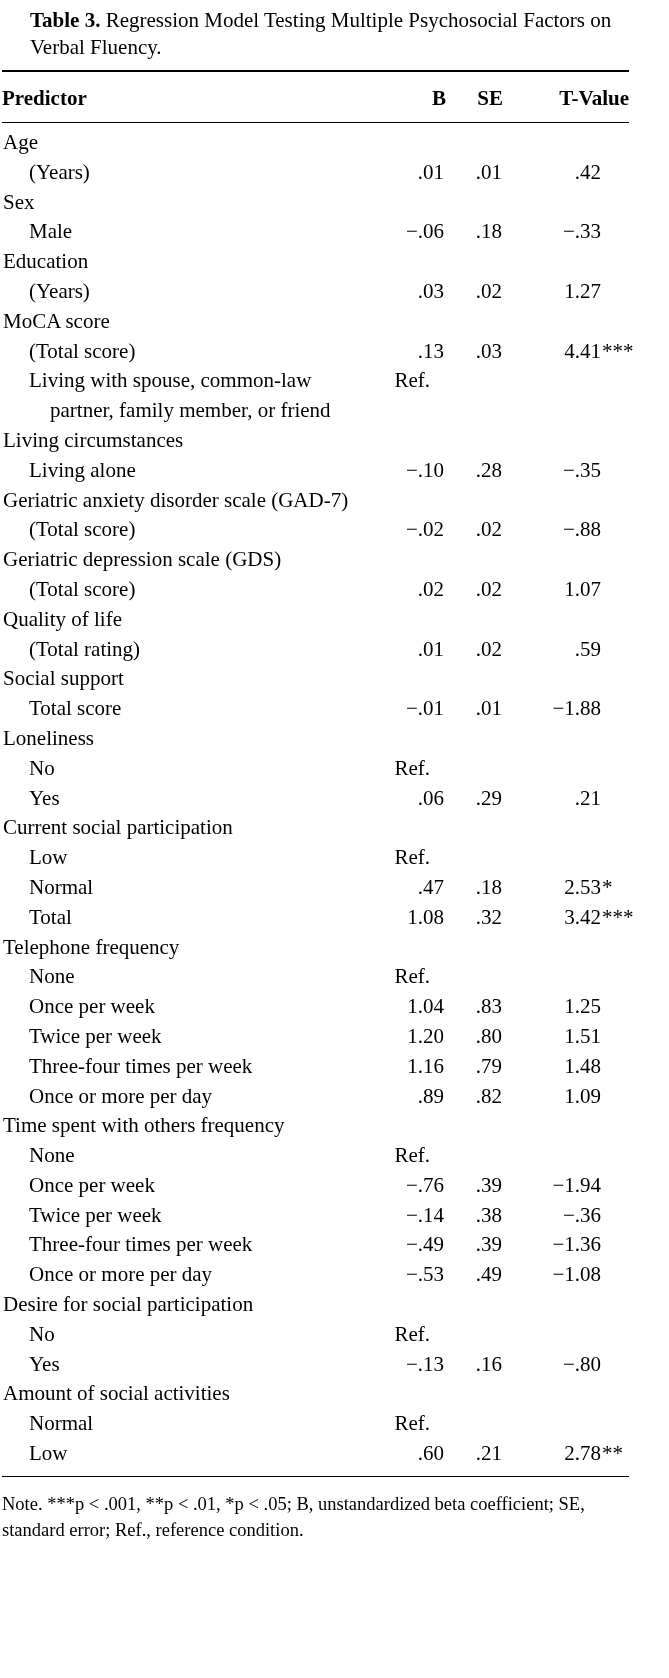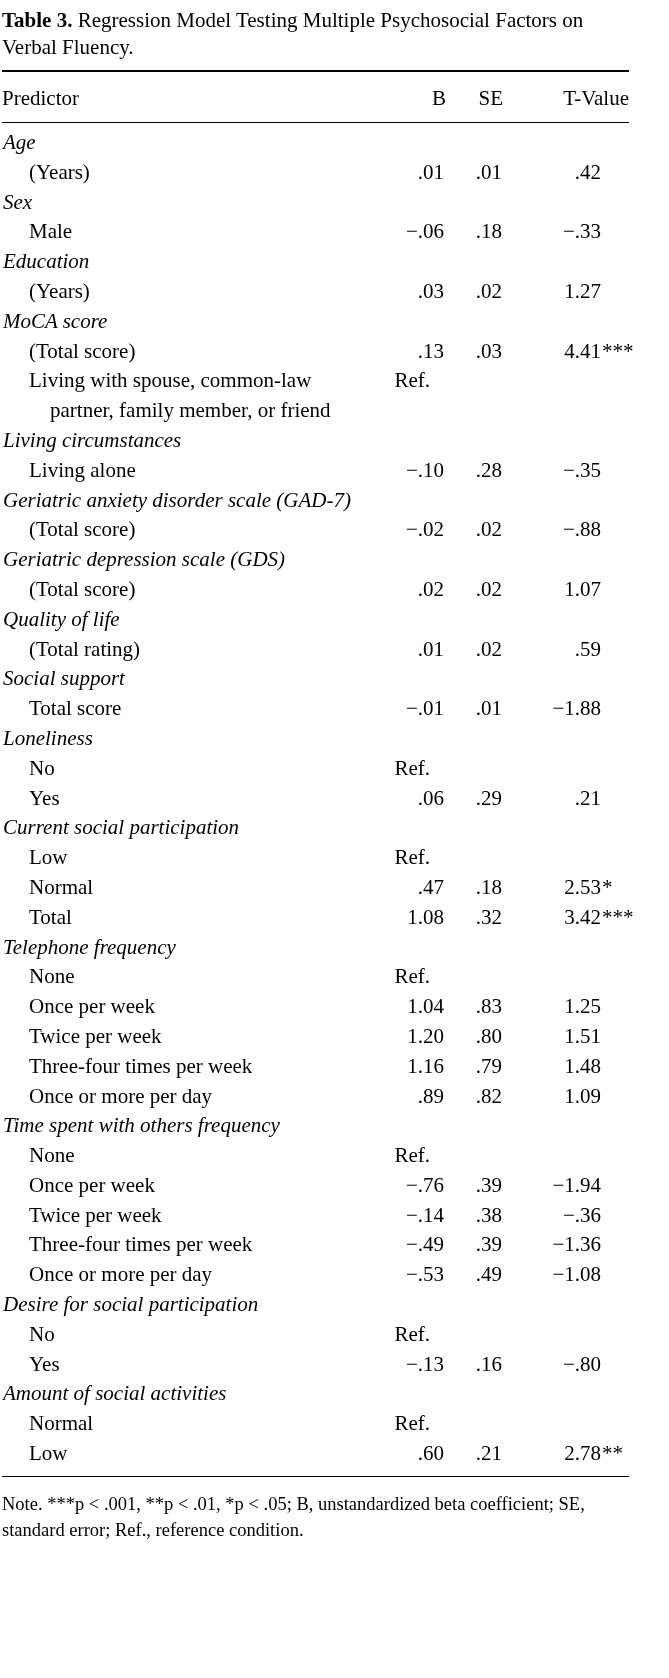--- a/index.html
+++ b/index.html
@@ -11,60 +11,61 @@
     -webkit-font-smoothing: antialiased;
   }
   .page { padding: 7px 40px 24px 2px; }
 
   
   .caption {
     width: 627px;
     font-size: 21px;
     line-height: 27px;
     margin-bottom: 9px;
+    margin-left: 28px;
   }
   .caption-label { font-weight: bold; }
 
   
   table.reg {
     width: 627px;
     table-layout: fixed;
     border-collapse: collapse;
     border-top: 2.5px solid #000;
     border-bottom: 1.5px solid #000;
     font-size: 21px;
   }
   tr.spanner-row th {
     text-align: left;
     font-weight: normal;
     font-size: 21px;
     padding: 12px 0 9px 1px;
     border-bottom: 1.5px solid #000;
   }
   tr.head-row th {
-    font-weight: normal;
+    font-weight: bold;
     font-size: 21px;
     padding: 14px 0 11px 0;
     border-bottom: 1.5px solid #000;
     line-height: 25px;
   }
   th.col-pred { text-align: left; padding-left: 1px; }
   th.col-b  { text-align: right; padding-right: 10px; }
   th.col-se { text-align: right; padding-right: 1px; }
   th.col-t  { text-align: right; padding-right: 17px; }
 
   tbody td {
     vertical-align: top;
     line-height: 29.8px;
     font-size: 21px;
   }
   tbody tr:first-child td { padding-top: 5px; }
   tbody tr:last-child td { padding-bottom: 7px; }
 
-  td.pred.group { padding-left: 1px; white-space: nowrap; font-style: italic; }
+  td.pred.group { padding-left: 1px; white-space: nowrap; }
   td.pred.sub   { padding-left: 27px; white-space: nowrap; }
   td.pred.sub.wrap { white-space: normal; padding-left: 0; }
   .wrap-inner {
     margin-left: 27px;
     width: 318px;
     padding-left: 21px;
     text-indent: -21px;
   }
 
   td.num  { text-align: right; }

